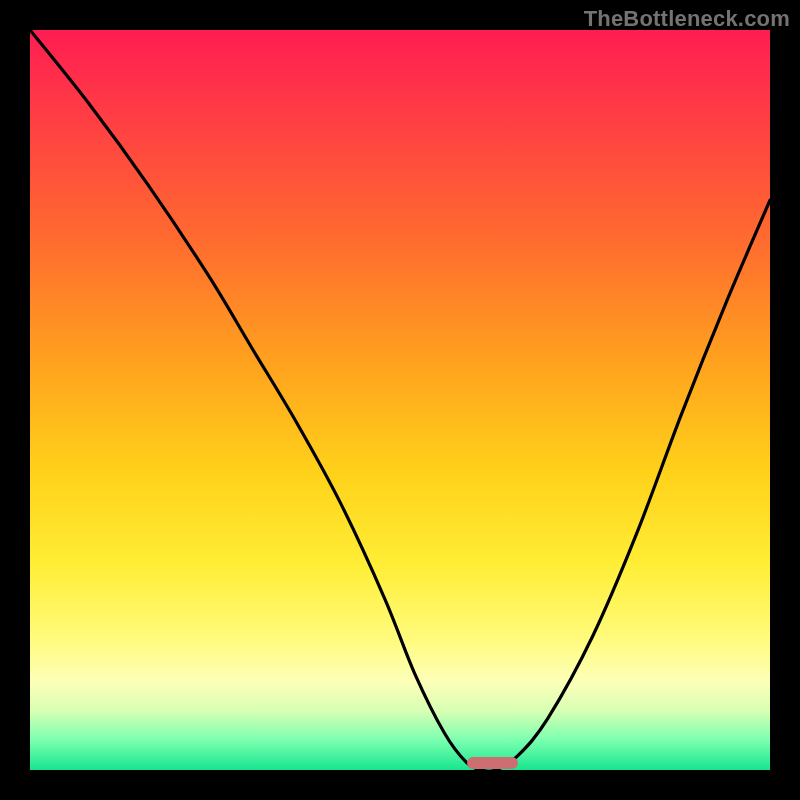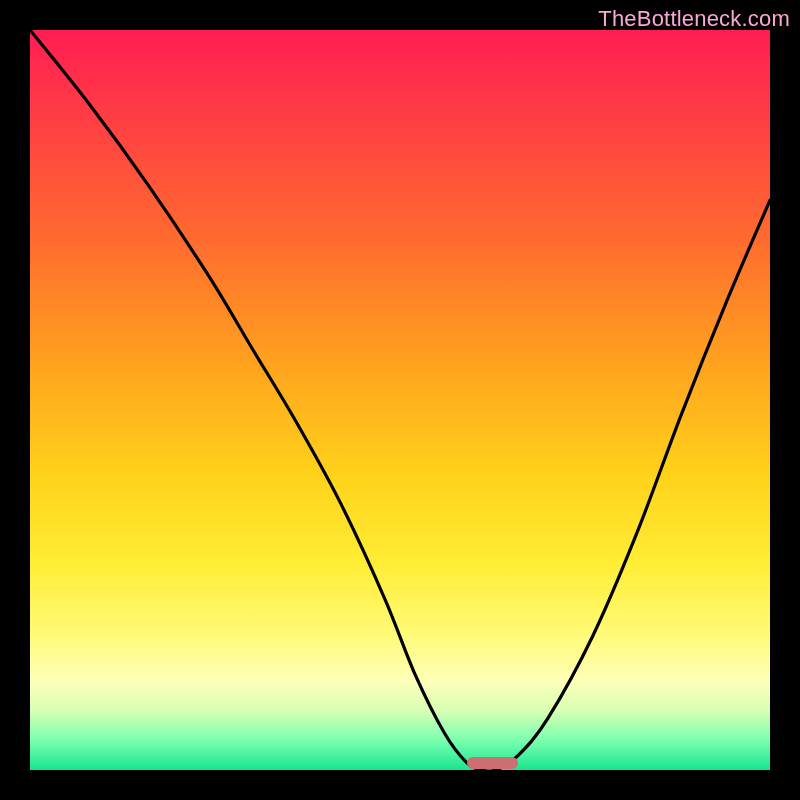--- a/index.html
+++ b/index.html
@@ -36,22 +36,22 @@
       #d8ffb4 92%,
       #7affaf 96%,
       #18e58f 100%
     );
   }
   .watermark {
     position: absolute;
     top: 6px;
     right: 10px;
     font-size: 22px;
-    font-weight: 400;
-    color: #f9a8d4;
+    font-weight: 700;
+    color: #737373;
     letter-spacing: 0.2px;
     user-select: none;
   }
   svg.curve {
     position: absolute;
     left: 0;
     top: 0;
     width: 740px;
     height: 740px;
   }

